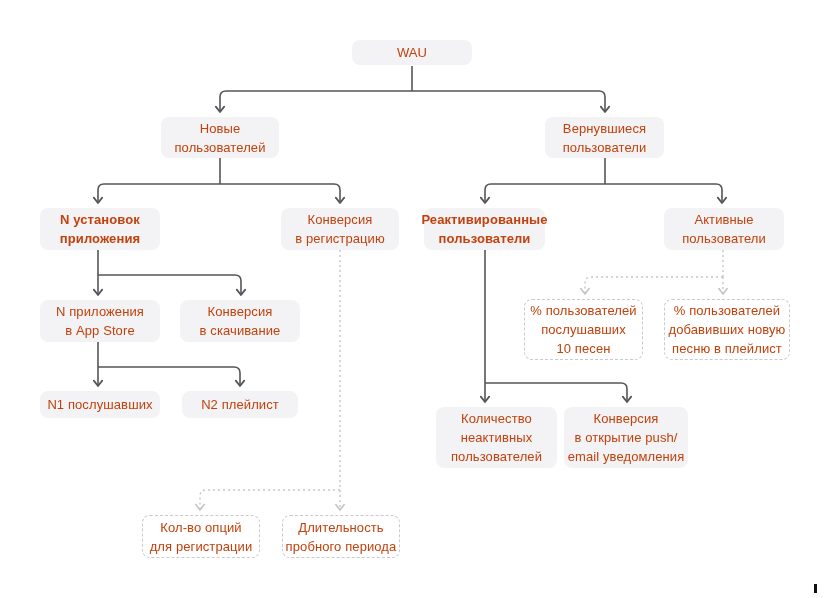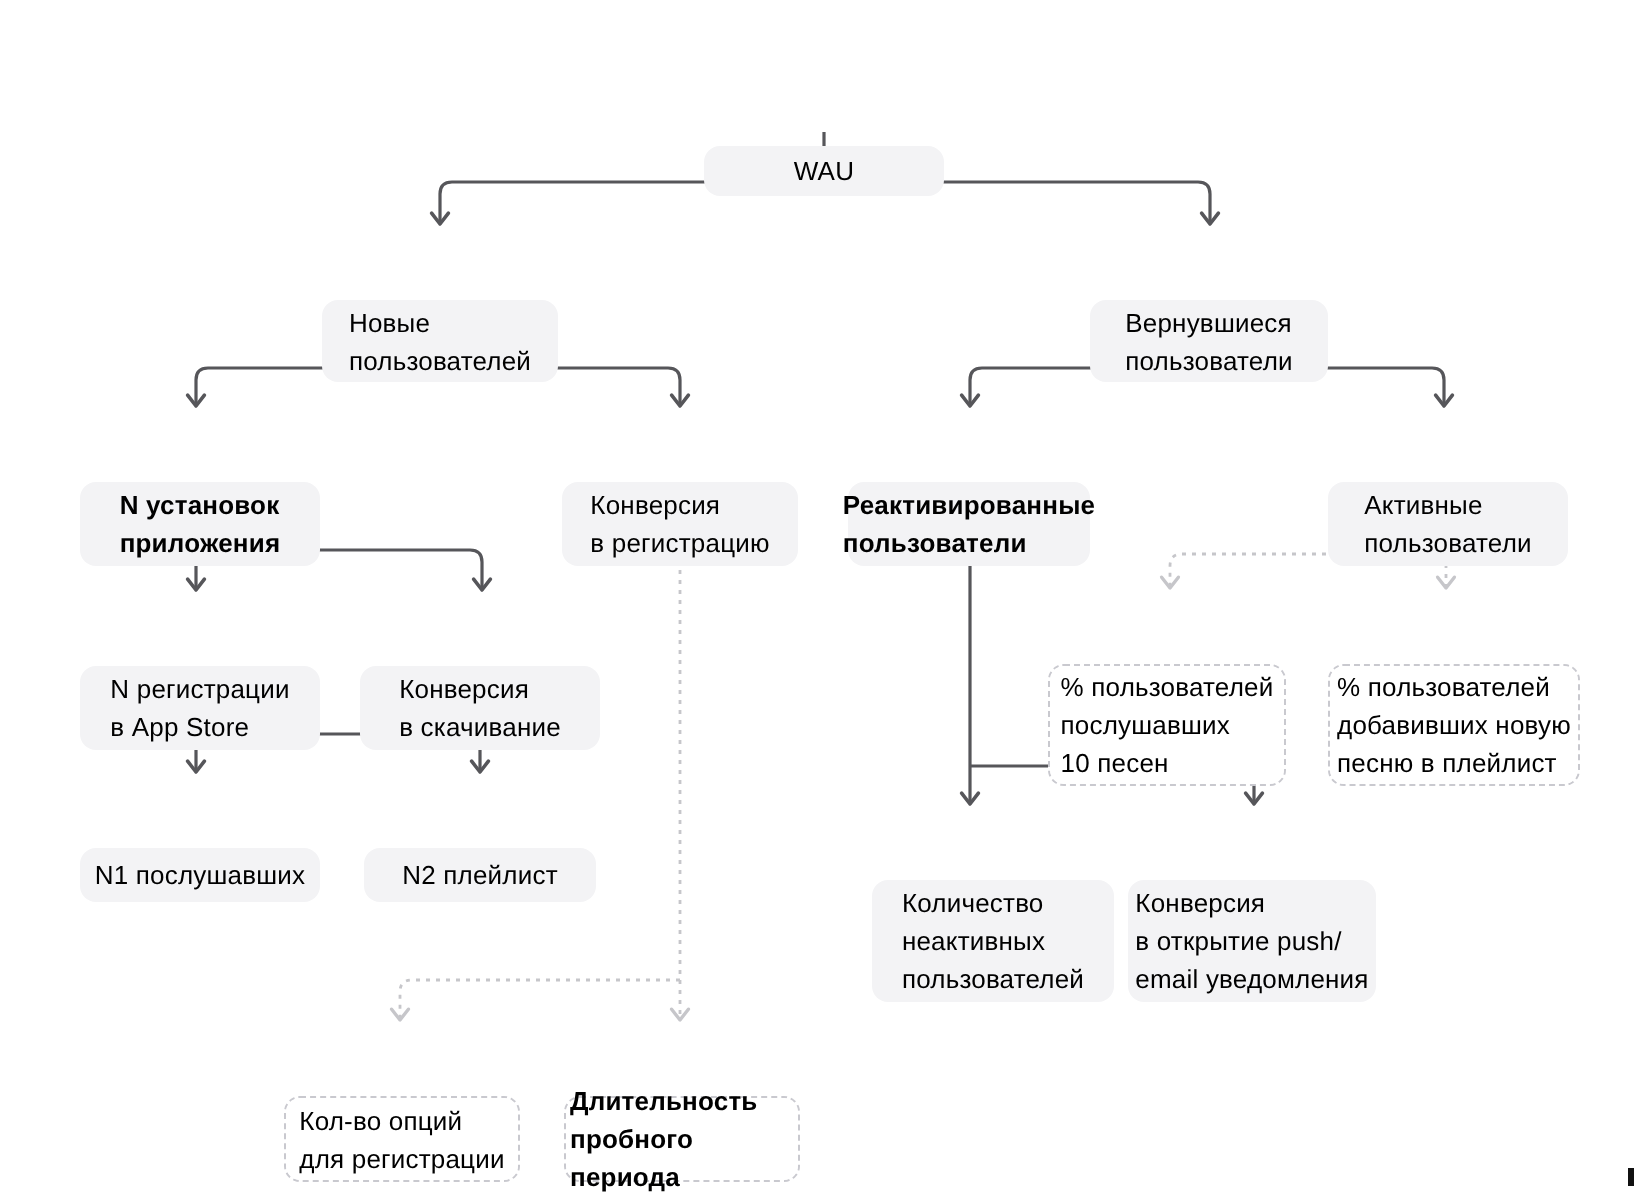--- a/index.html
+++ b/index.html
@@ -19,31 +19,30 @@
     position: absolute;
     left: 0;
     top: 0;
     pointer-events: none;
   }
   .node {
     position: absolute;
     display: flex;
     align-items: center;
     justify-content: center;
-    text-align: left;
+    text-align: center;
     white-space: pre-line;
     box-sizing: border-box;
     background: #f3f3f5;
     border-radius: 8px;
-    color: #000000;
+    color: #c2410c;
     font-size: 13px;
     line-height: 19px;
     letter-spacing: 0.1px;
     padding: 0 2px;
-    margin-top: 33px;
   }
   .node.dashed {
     background: #ffffff;
     border: 1px dashed #c9c9cf;
   }
   
   #n-wau            { left:352px; top:40px;  width:120px; height:25px; }
   #n-new-users      { left:161px; top:117px; width:118px; height:41px; }
   #n-returning      { left:545px; top:117px; width:119px; height:41px; }
   #n-installs       { left:40px;  top:208px; width:120px; height:42px;font-weight:bold; }
@@ -52,21 +51,21 @@
   #n-active         { left:664px; top:208px; width:120px; height:42px; }
   #n-views          { left:40px;  top:300px; width:120px; height:42px; }
   #n-conv-dl        { left:180px; top:300px; width:120px; height:42px; }
   #n-n1             { left:40px;  top:391px; width:120px; height:27px; }
   #n-n2             { left:182px; top:391px; width:116px; height:27px; }
   #n-pct-listened   { left:524px; top:299px; width:119px; height:61px; }
   #n-pct-added      { left:664px; top:299px; width:126px; height:61px; }
   #n-inactive       { left:436px; top:407px; width:121px; height:61px; }
   #n-conv-push      { left:564px; top:407px; width:124px; height:61px; }
   #n-options        { left:142px; top:515px; width:118px; height:43px; }
-  #n-trial          { left:282px; top:515px; width:118px; height:43px;font-weight:bold; }
+  #n-trial          { left:282px; top:515px; width:118px; height:43px; }
   .edge-mark {
     position: absolute;
     left: 814px;
     top: 584px;
     width: 3px;
     height: 9px;
     background: #111111;
   }
 </style>
 </head>
@@ -124,21 +123,21 @@
   <div class="node" id="n-returning">Вернувшиеся
 пользователи</div>
   <div class="node" id="n-installs">N установок
 приложения</div>
   <div class="node" id="n-conv-reg">Конверсия
 в регистрацию</div>
   <div class="node" id="n-reactivated">Реактивированные
 пользователи</div>
   <div class="node" id="n-active">Активные
 пользователи</div>
-  <div class="node" id="n-views">N регистрации
+  <div class="node" id="n-views">N приложения
 в App Store</div>
   <div class="node" id="n-conv-dl">Конверсия
 в скачивание</div>
   <div class="node" id="n-n1">N1 послушавших</div>
   <div class="node" id="n-n2">N2 плейлист</div>
   <div class="node dashed" id="n-pct-listened">% пользователей
 послушавших
 10 песен</div>
   <div class="node dashed" id="n-pct-added">% пользователей
 добавивших новую

